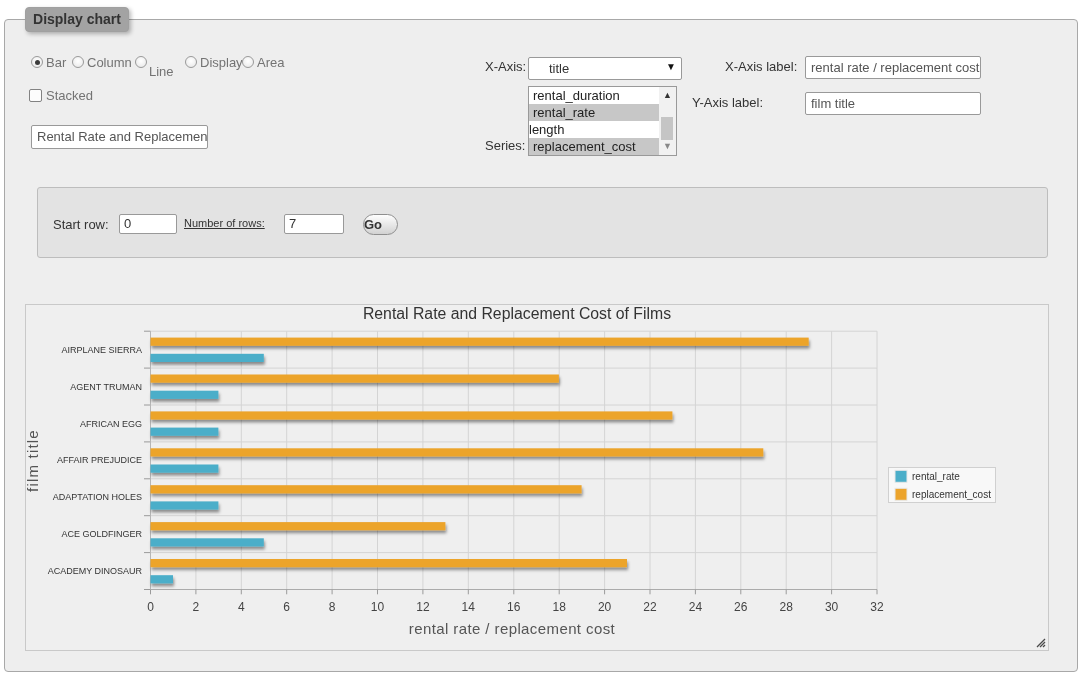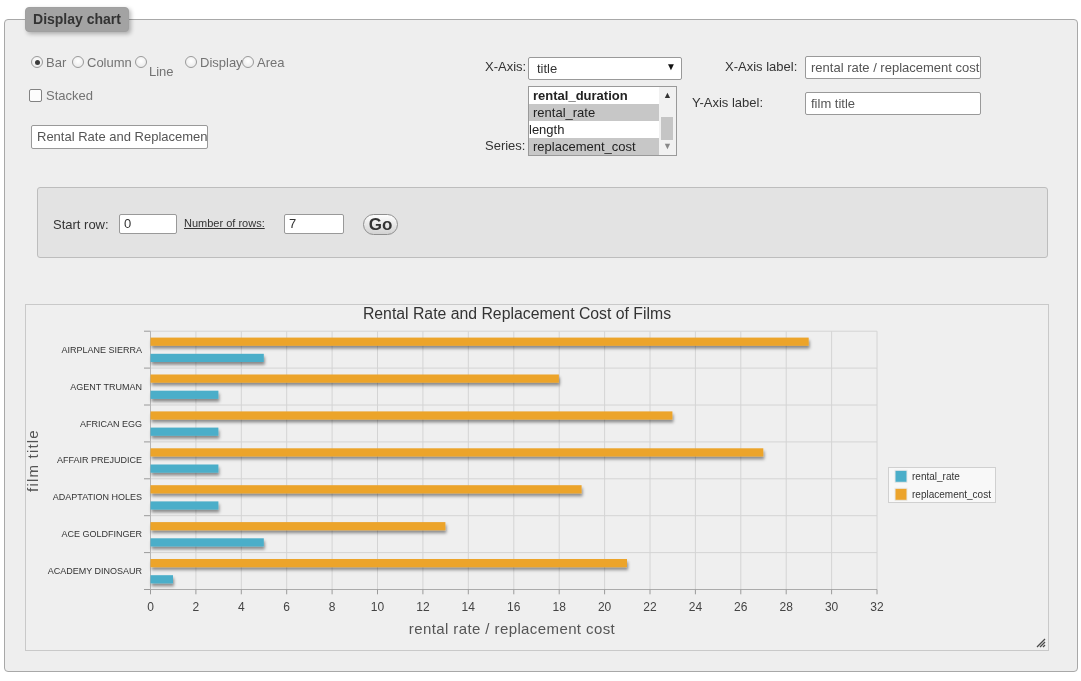--- a/index.html
+++ b/index.html
@@ -33,27 +33,27 @@
 <span class="abs lbl" style="left:200px; top:55px;">Display</span>
 <div class="abs radio" style="left:242px; top:56px;"></div>
 <span class="abs lbl" style="left:257px; top:55px;">Area</span>
 
 <div class="abs check" style="left:29px; top:89px;"></div>
 <span class="abs lbl" style="left:46px; top:88px;">Stacked</span>
 
 <div class="abs tinput" style="left:31px; top:125px; width:177px; height:24px; line-height:22px; padding-left:5px;">Rental Rate and Replacement Cost of Films</div>
 
 <span class="abs flbl" style="left:485px; top:59px;">X-Axis:</span>
-<div class="abs tinput" style="left:528px; top:57px; width:154px; height:23px; line-height:21px; padding-left:8px; color:#333;">title</div>
+<div class="abs tinput" style="left:528px; top:57px; width:154px; height:23px; line-height:21px; padding-left:20px; color:#333;">title</div>
 <span class="abs" style="left:666px; top:61px; font-size:10px; color:#111;">▼</span>
 
 <span class="abs flbl" style="left:485px; top:138px;">Series:</span>
 <div class="abs" style="left:528px; top:86px; width:149px; height:70px; background:#fff; border:1px solid #999;">
   <div style="position:absolute; left:0; top:0; right:17px; bottom:0; overflow:hidden; font-size:13px; color:#222;">
-    <div style="height:17px; line-height:17px; padding-left:4px;font-weight:bold;">rental_duration</div>
+    <div style="height:17px; line-height:17px; padding-left:4px;">rental_duration</div>
     <div style="height:17px; line-height:17px; padding-left:4px; background:#c7c7c7;">rental_rate</div>
     <div style="height:17px; line-height:17px; ">length</div>
     <div style="height:17px; line-height:17px; padding-left:4px; background:#c7c7c7;">replacement_cost</div>
   </div>
   <div style="position:absolute; right:0; top:0; width:17px; bottom:0; background:#f1f1f1;">
     <div style="position:absolute; top:1px; left:0; width:17px; height:15px; text-align:center; font-size:9px; color:#333; line-height:15px;">▲</div>
     <div style="position:absolute; top:30px; left:2px; width:12px; height:23px; background:#c5c5c5;"></div>
     <div style="position:absolute; bottom:1px; left:0; width:17px; height:15px; text-align:center; font-size:9px; color:#888; line-height:15px;">▼</div>
   </div>
 </div>
@@ -61,21 +61,21 @@
 <span class="abs flbl" style="left:725px; top:59px;">X-Axis label:</span>
 <div class="abs tinput" style="left:805px; top:56px; width:176px; height:23px; line-height:21px; padding-left:5px;">rental rate / replacement cost</div>
 <span class="abs flbl" style="left:692px; top:95px;">Y-Axis label:</span>
 <div class="abs tinput" style="left:805px; top:92px; width:176px; height:23px; line-height:21px; padding-left:5px;">film title</div>
 
 <div class="abs" id="panel"></div>
 <span class="abs" style="left:53px; top:217px; font-size:13px; color:#333;">Start row:</span>
 <div class="abs tinput" style="left:119px; top:214px; width:58px; height:20px; line-height:18px; padding-left:4px; font-size:13px; color:#333;">0</div>
 <span class="abs" style="left:184px; top:217px; font-size:11px; color:#333;text-decoration:underline;">Number of rows:</span>
 <div class="abs tinput" style="left:284px; top:214px; width:60px; height:20px; line-height:18px; padding-left:4px; font-size:13px; color:#333;">7</div>
-<div class="abs" style="left:363px; top:214px; width:35px; height:21px; border:1px solid #8f8f8f; border-radius:11px; background:linear-gradient(#fefefe,#d2d2d2); text-align:center; line-height:19px; font-size:17px; font-weight:bold; color:#333;">Go</div>
+<div class="abs" style="left:363px; top:214px; width:35px; height:21px; border:1px solid #8f8f8f; border-radius:11px; background:linear-gradient(#fefefe,#d2d2d2); line-height:19px; font-size:13px; font-weight:bold; color:#333;">Go</div>
 
 <div class="abs" id="chartbox"></div>
 <svg class="abs" style="left:26px; top:305px;" width="1022" height="345" xmlns="http://www.w3.org/2000/svg">
   <g id="chart">
   <defs>
         <filter id="sh" x="-10%" y="-80%" width="125%" height="300%">
           <feDropShadow dx="1" dy="2.8" stdDeviation="1.8" flood-color="#000" flood-opacity="0.42"></feDropShadow>
         </filter>
       </defs>
   <line x1="124.5" y1="26.2" x2="124.5" y2="284.5" stroke="#d4d4d4" stroke-width="1"></line>

